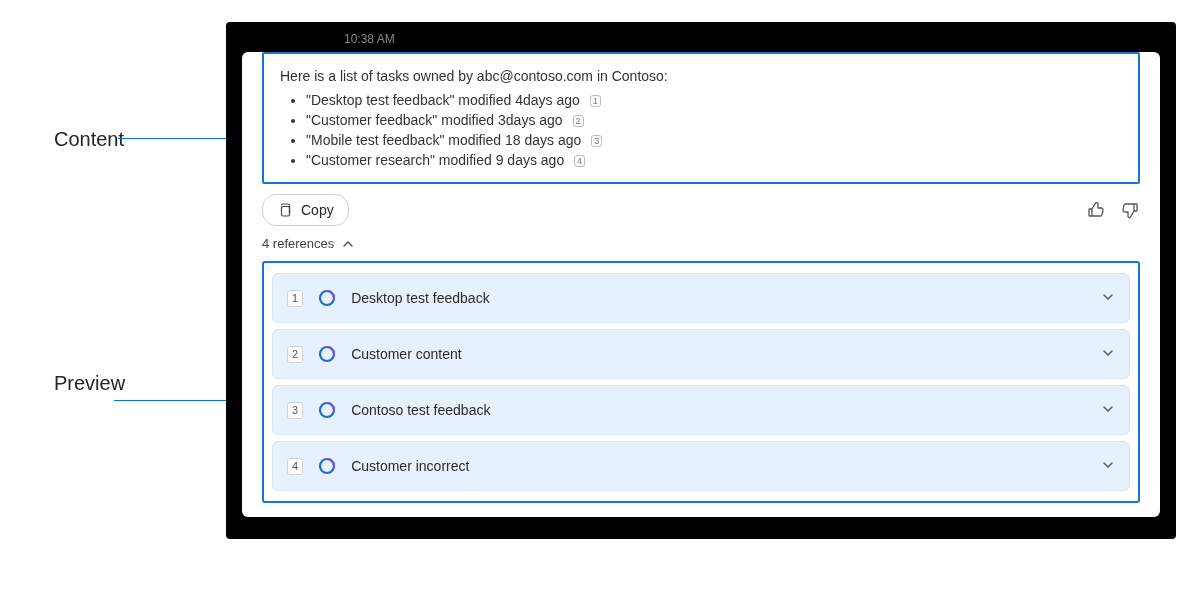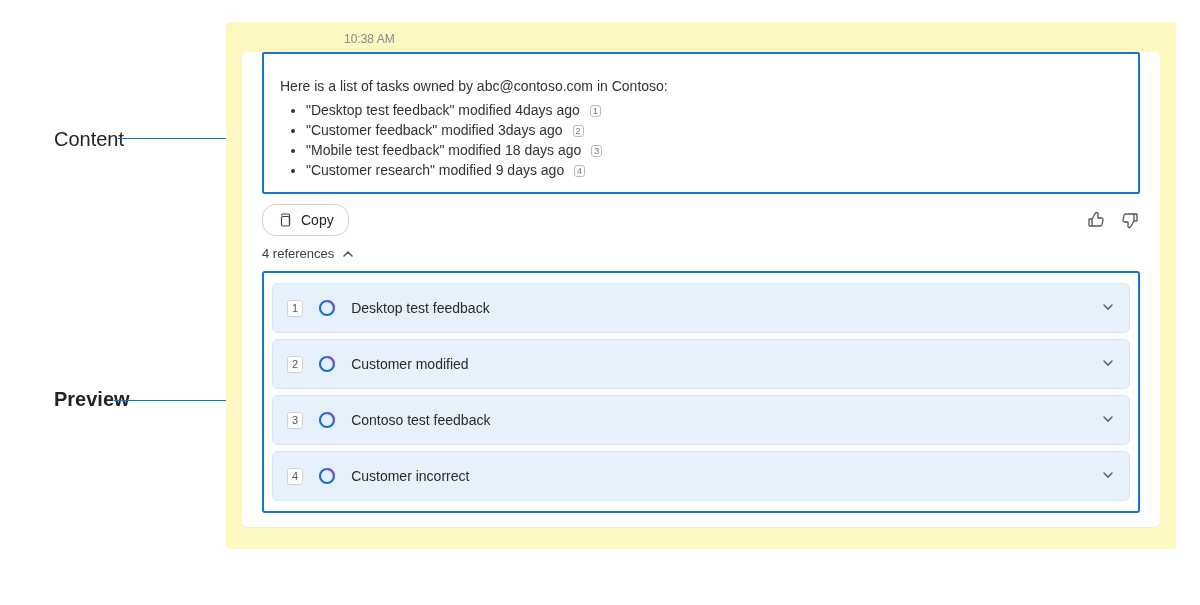--- a/index.html
+++ b/index.html
@@ -24,21 +24,21 @@
   .connector {
     position: absolute;
     height: 1px;
     background: #0078d4;
   }
 
   .stage {
     position: absolute;
     left: 226px; top: 22px;
     width: 950px;
-    background: #fef9c3;
+    background: #000000;
     border-radius: 4px;
     padding: 4px 0 22px 0;
   }
 
   .card {
     background: #ffffff;
     margin: 0 16px;
     border-radius: 6px;
     padding: 0 20px 14px 20px;
     box-shadow: 0 1px 2px rgba(0,0,0,0.04);
@@ -49,21 +49,21 @@
     font-size: 12px;
     padding: 6px 0 6px 118px;
   }
 
   .content-box {
     border: 2px solid #1677d3;
     border-radius: 2px;
     padding: 12px 16px 10px 16px;
   }
 
-  .intro { margin: 12px 0 8px 0; color: #333; }
+  .intro { margin: 2px 0 8px 0; color: #333; }
 
   ul.tasks {
     margin: 0; padding-left: 26px;
   }
   ul.tasks li {
     margin: 4px 0;
     color: #333;
   }
   .cite-badge {
     display: inline-block;
@@ -170,21 +170,21 @@
 
 </style>
 </head>
 <body>
 
 <div class="annotation" style="left:54px; top:128px;">
   <span class="label">Content</span>
 </div>
 <div class="connector" style="left:118px; top:138px; width:167px;"></div>
 
-<div class="annotation" style="left:54px; top:388px;font-weight:bold;">
+<div class="annotation" style="left:54px; top:372px;">
   <span class="label">Preview</span>
 </div>
 <div class="connector" style="left:114px; top:400px; width:171px;"></div>
 
 <div class="stage">
 
   <div class="timestamp">10:38 AM</div>
 
   <div class="card">
 
@@ -268,21 +268,21 @@
 
       <div class="ref-item">
         <div class="ref-left">
           <span class="num-pill">2</span>
           <span class="loop-icon">
             <svg width="20" height="20" viewBox="0 0 20 20">
               <circle cx="10" cy="10" r="7" fill="none" stroke="#1f6fd0" stroke-width="2.2"></circle>
               <path d="M10 3 A7 7 0 0 1 17 10" fill="none" stroke="#7857d6" stroke-width="2.2" stroke-linecap="round"></path>
             </svg>
           </span>
-          <span class="ref-title">Customer modified</span>
+          <span class="ref-title">Customer content</span>
         </div>
         <span class="chev">
           <svg width="14" height="14" viewBox="0 0 14 14" fill="none" stroke="#666" stroke-width="1.6" stroke-linecap="round">
               <path d="M3 5l4 4 4-4"></path>
             </svg>
         </span>
       </div>
 
       <div class="ref-item">
         <div class="ref-left">

